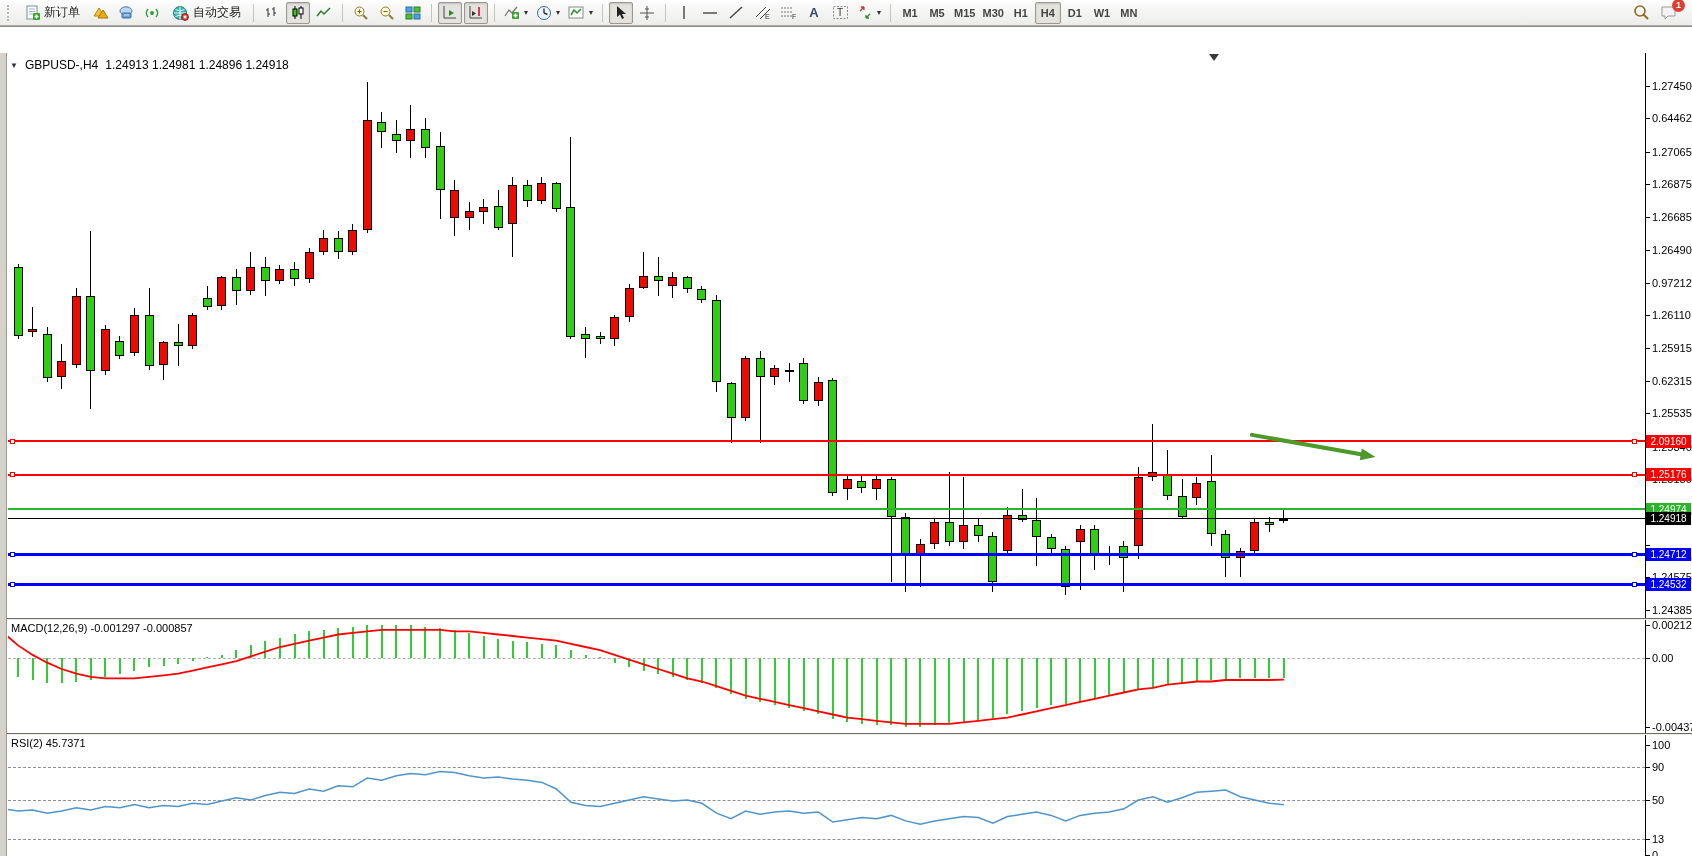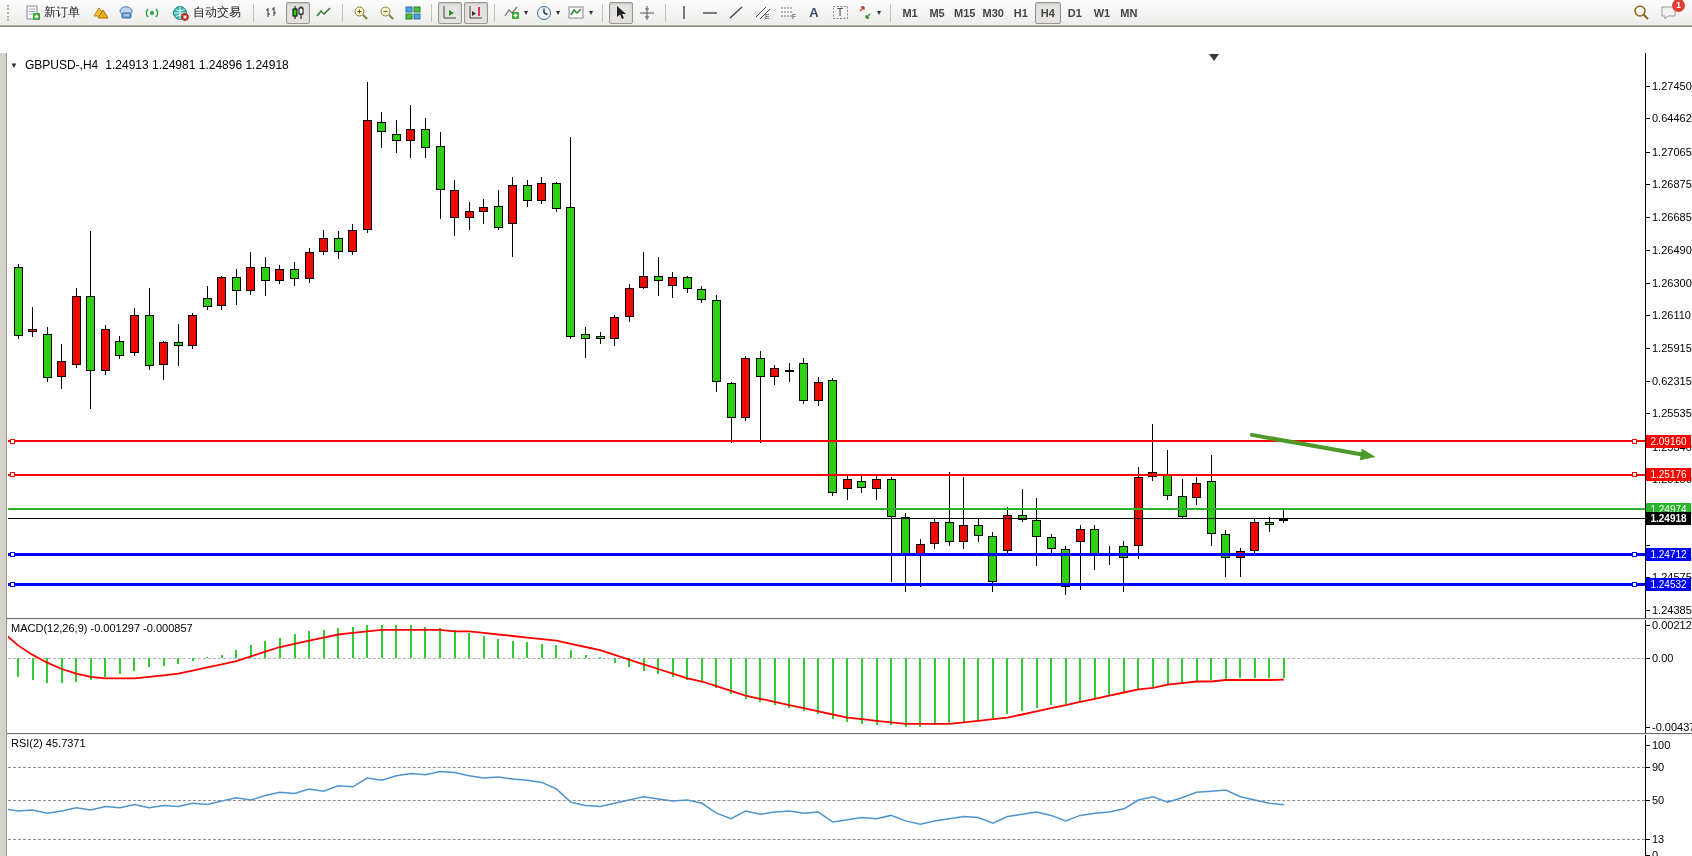--- a/index.html
+++ b/index.html
@@ -658,21 +658,21 @@
         <div class="ytick" style="top: 59.4786px;">0.64462</div>
         <div class="ydash" style="top: 98.812px;"></div>
         <div class="ytick" style="top: 92.812px;">1.27065</div>
         <div class="ydash" style="top: 131.291px;"></div>
         <div class="ytick" style="top: 125.291px;">1.26875</div>
         <div class="ydash" style="top: 163.769px;"></div>
         <div class="ytick" style="top: 157.769px;">1.26685</div>
         <div class="ydash" style="top: 197.103px;"></div>
         <div class="ytick" style="top: 191.103px;">1.26490</div>
         <div class="ydash" style="top: 229.581px;"></div>
-        <div class="ytick" style="top: 223.581px;">1.26300</div>
+        <div class="ytick" style="top: 223.581px;">0.97212</div>
         <div class="ydash" style="top: 262.06px;"></div>
         <div class="ytick" style="top: 256.06px;">1.26110</div>
         <div class="ydash" style="top: 295.393px;"></div>
         <div class="ytick" style="top: 289.393px;">1.25915</div>
         <div class="ydash" style="top: 327.872px;"></div>
         <div class="ytick" style="top: 321.872px;">0.62315</div>
         <div class="ydash" style="top: 360.35px;"></div>
         <div class="ytick" style="top: 354.35px;">1.25535</div>
         <div class="ydash" style="top: 393.684px;"></div>
         <div class="ytick" style="top: 387.684px;">1.25340</div>
@@ -682,21 +682,21 @@
         <div class="ytick" style="top: 453.496px;">1.24955</div>
         <div class="ydash" style="top: 491.974px;"></div>
         <div class="ytick" style="top: 498px;">1.24765</div>
         <div class="ydash" style="top: 524.453px;"></div>
         <div class="ytick" style="top: 518.453px;">1.24575</div>
         <div class="ydash" style="top: 556.932px;"></div>
         <div class="ytick" style="top: 550.932px;">1.24385</div>
         <div class="badge" style="top: 381.543px; background: rgb(255, 0, 0);">2.09160</div>
         <div class="badge" style="top: 415.218px; background: rgb(255, 0, 0);">1.25176</div>
         <div class="badge" style="top: 449.748px; background: rgb(43, 181, 43);">1.24974</div>
-        <div class="badge" style="top: 459.321px; background: rgb(0, 0, 0); font-weight: bold;">1.24918</div>
+        <div class="badge" style="top: 459.321px; background: rgb(0, 0, 0);">1.24918</div>
         <div class="badge" style="top: 494.534px; background: rgb(0, 0, 255);">1.24712</div>
         <div class="badge" style="top: 525.303px; background: rgb(0, 0, 255);">1.24532</div>
         <div class="ydash" style="top: 572px;"></div>
         <div class="ytick" style="top: 566px;">0.002123</div>
         <div class="ydash" style="top: 605px;"></div>
         <div class="ytick" style="top: 599px;">0.00</div>
         <div class="ydash" style="top: 674px;"></div>
         <div class="ytick" style="top: 668px;">-0.004378</div>
         <div class="ydash" style="top: 692px;"></div>
         <div class="ytick" style="top: 686px;">100</div>

